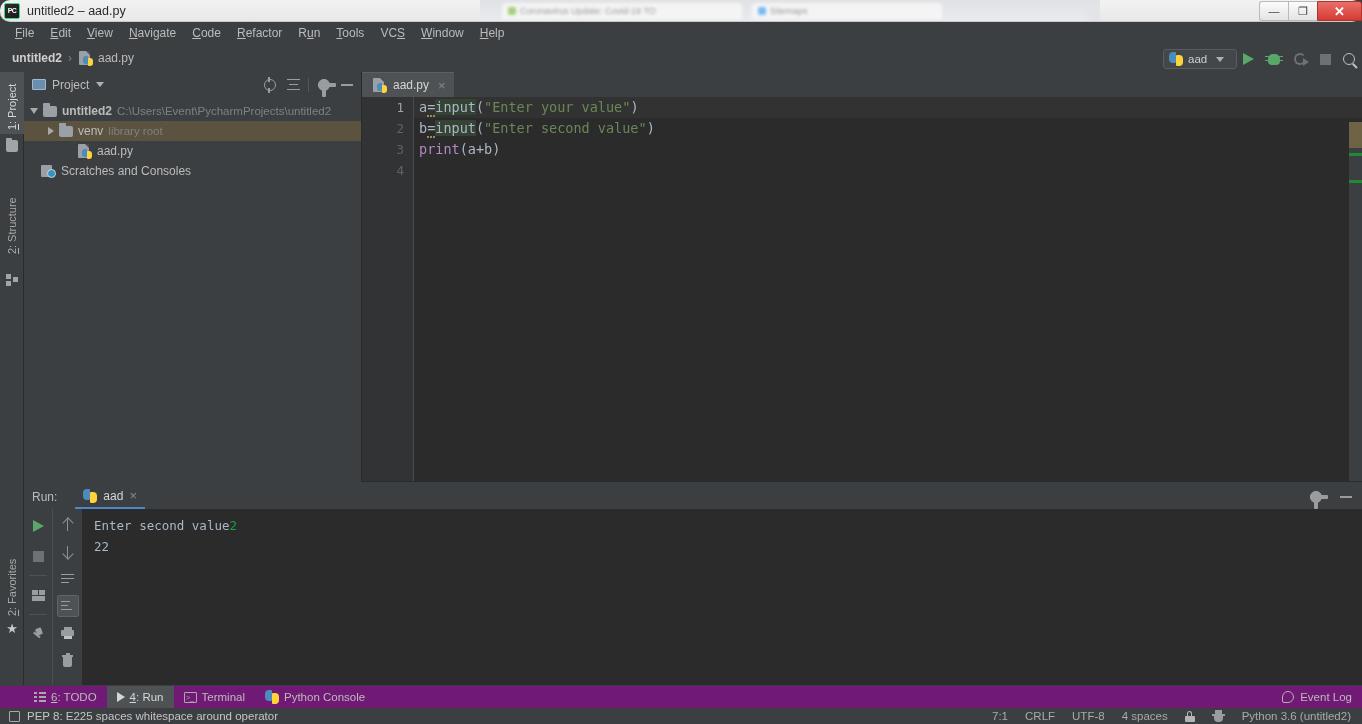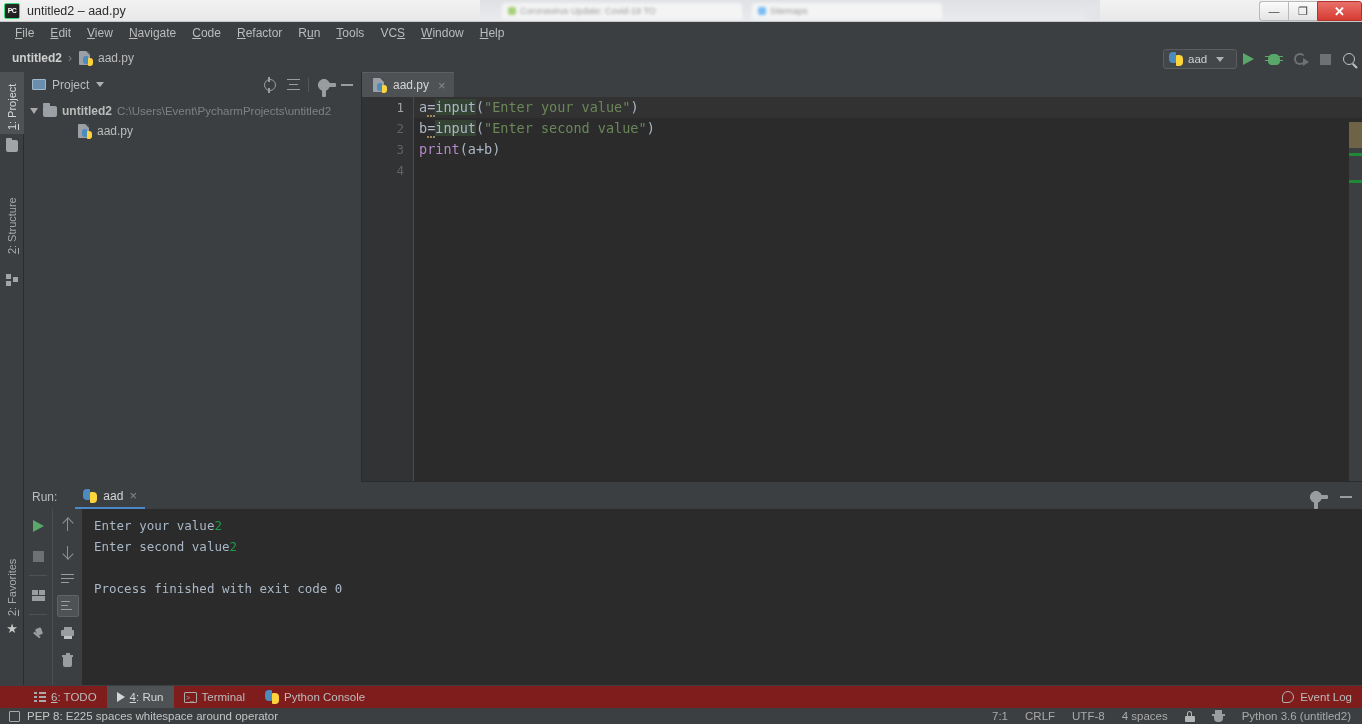--- a/index.html
+++ b/index.html
@@ -12,21 +12,21 @@
     color: #bbbbbb;
     -webkit-font-smoothing: antialiased;
   }
   #app { position: relative; width: 1362px; height: 724px; }
 
   
   .titlebar {
     position: absolute; top: 0; left: 0; width: 1362px; height: 22px;
     background: linear-gradient(to bottom, #f2f2f2, #e8e8e8);
     border-bottom: 1px solid #c9c9c9;
-    display: flex; align-items: center;
+    display: flex; align-items: center; border-radius: 10px;
   }
   .tb-bgwin {
     position: absolute; left: 480px; top: 0; width: 620px; height: 21px;
     background: linear-gradient(to bottom,#dfe1e4 0%, #e9ebee 100%);
     overflow: hidden;
   }
   .tb-bgtab {
     position: absolute; top: 3px; height: 16px;
     background: #f7f7f7; border-radius: 4px 4px 0 0;
     filter: blur(1.6px); opacity: .85;
@@ -452,21 +452,21 @@
     flex: 1; background: #2b2b2b; padding: 6px 0 0 12px;
     font-family: "DejaVu Sans Mono", monospace; font-size: 12.5px;
     color: #a9b7c6; overflow: hidden;
   }
   .cout { height: 21px; line-height: 21px; white-space: pre; }
   .cin { color: #1a9e46; }
 
   
   .btwbar {
     position: absolute; left: 0; top: 686px; width: 1362px; height: 22px;
-    background: #7f1d1d; display: flex; align-items: center;
+    background: #701a75; display: flex; align-items: center;
   }
   .btw {
     height: 22px; display: flex; align-items: center; gap: 5px;
     padding: 0 10px; font-size: 11.5px; color: #bbbbbb;
   }
   .btw.active { background: #4e5254; color: #d6d6d6; }
   .btw u { text-decoration: underline; }
   .btwbar-right {
     margin-left: auto; display: flex; align-items: center; gap: 6px;
     padding-right: 10px; font-size: 11.5px; color: #bbbbbb;
@@ -633,27 +633,41 @@
       </div>
     </div>
 
     <div class="tree">
       <div class="trow">
         <span class="arrow-d"></span>
         <span class="fldr"></span>
         <span class="tname bold">untitled2</span>
         <span class="tpath">C:\Users\Event\PycharmProjects\untitled2</span>
       </div>
+      <div class="trow sel" style="padding-left:24px">
+        <span class="arrow-r"></span>
+        <span class="fldr"></span>
+        <span class="tname">venv</span>
+        <span class="tpath">library root</span>
+      </div>
       <div class="trow" style="padding-left:42px">
         <span class="arrow-spacer"></span>
         <span class="pyfile">
             <span class="page"></span>
             <span class="sn"></span>
           </span>
         <span class="tname">aad.py</span>
+      </div>
+      <div class="trow" style="padding-left:6px">
+        <span class="arrow-spacer"></span>
+        <span class="ic-scratch">
+            <span class="pg"></span>
+            <span class="clk"></span>
+          </span>
+        <span class="tname">Scratches and Consoles</span>
       </div>
     </div>
   </div>
 
   <div class="editor-area">
     <div class="tabrow">
       <div class="etab">
         <span class="pyfile">
             <span class="page"></span>
             <span class="sn"></span>
@@ -758,24 +772,23 @@
         <div class="rbtn">
             <span class="ic-trash">
               <span class="hdl"></span>
               <span class="lid"></span>
               <span class="can"></span>
             </span>
           </div>
       </div>
 
       <div class="console">
-        <div class="cout"><span>Enter your value</span><span class="cin">2</span></div>
         <div class="cout"><span>Enter second value</span><span class="cin">2</span></div>
+        <div class="cout"><span>22</span></div>
         <div class="cout"><span></span></div>
-        <div class="cout"><span>Process finished with exit code 0</span></div>
       </div>
     </div>
   </div>
 
   <div class="btwbar">
     <div class="btw" style="margin-left:24px">
       <span class="ic-todo">
         <i style="left:0;top:0;width:3px;height:2px"></i>
           <i style="left:4.5px;top:0;width:7.5px;height:2px"></i>
         <i style="left:0;top:4px;width:3px;height:2px"></i>

